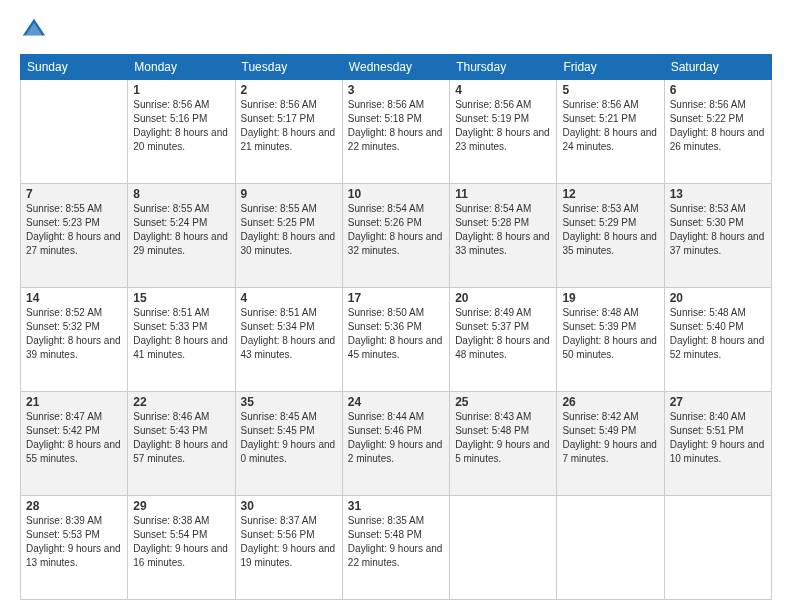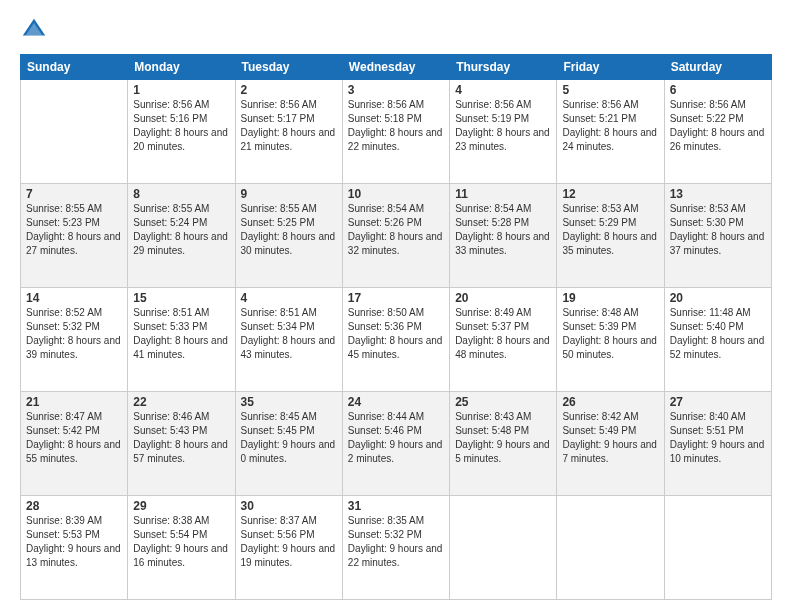--- a/index.html
+++ b/index.html
@@ -56,21 +56,21 @@
     }
     table {
       width: 100%;
       border-collapse: collapse;
       flex: 1;
     }
     th {
       background-color: #1a6eb5;
       color: #fff;
       font-size: 12px;
-      font-weight: bold;
+      font-weight: normal;
       padding: 5px 6px;
       text-align: left;
       border: 1px solid #1a6eb5;
     }
     td {
       border: 1px solid #ccc;
       vertical-align: top;
       padding: 3px 5px;
       font-size: 9.5px;
       color: #333;
@@ -269,21 +269,21 @@
           </td>
           <td>
             <span class="day-number">19</span>
             <div class="day-info">Sunrise: 8:48 AM
 Sunset: 5:39 PM
 Daylight: 8 hours
 and 50 minutes.</div>
           </td>
           <td>
             <span class="day-number">20</span>
-            <div class="day-info">Sunrise: 11:48 AM
+            <div class="day-info">Sunrise: 5:48 AM
 Sunset: 5:40 PM
 Daylight: 8 hours
 and 52 minutes.</div>
           </td>
         </tr>
         <tr>
           <td>
             <span class="day-number">21</span>
             <div class="day-info">Sunrise: 8:47 AM
 Sunset: 5:42 PM
@@ -351,21 +351,21 @@
           <td>
             <span class="day-number">30</span>
             <div class="day-info">Sunrise: 8:37 AM
 Sunset: 5:56 PM
 Daylight: 9 hours
 and 19 minutes.</div>
           </td>
           <td>
             <span class="day-number">31</span>
             <div class="day-info">Sunrise: 8:35 AM
-Sunset: 5:32 PM
+Sunset: 5:48 PM
 Daylight: 9 hours
 and 22 minutes.</div>
           </td>
           <td class="empty"></td>
           <td class="empty"></td>
           <td class="empty"></td>
         </tr>
       </tbody>
   </table>
 </div>

